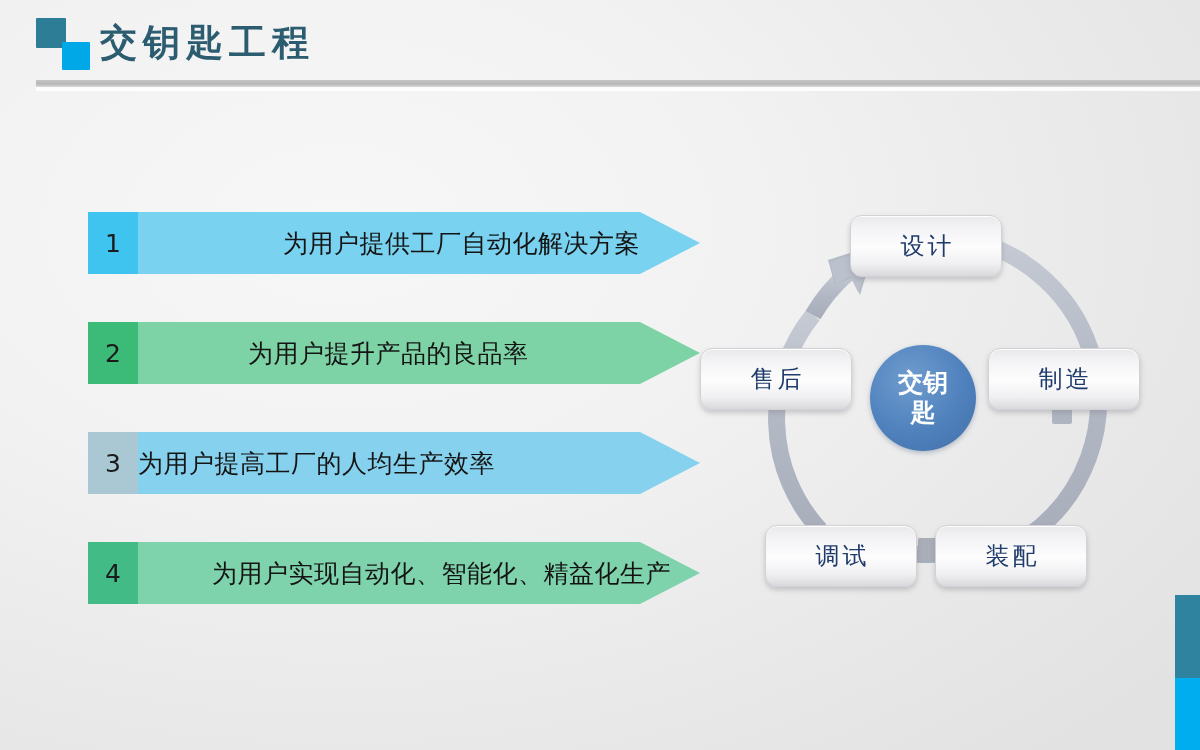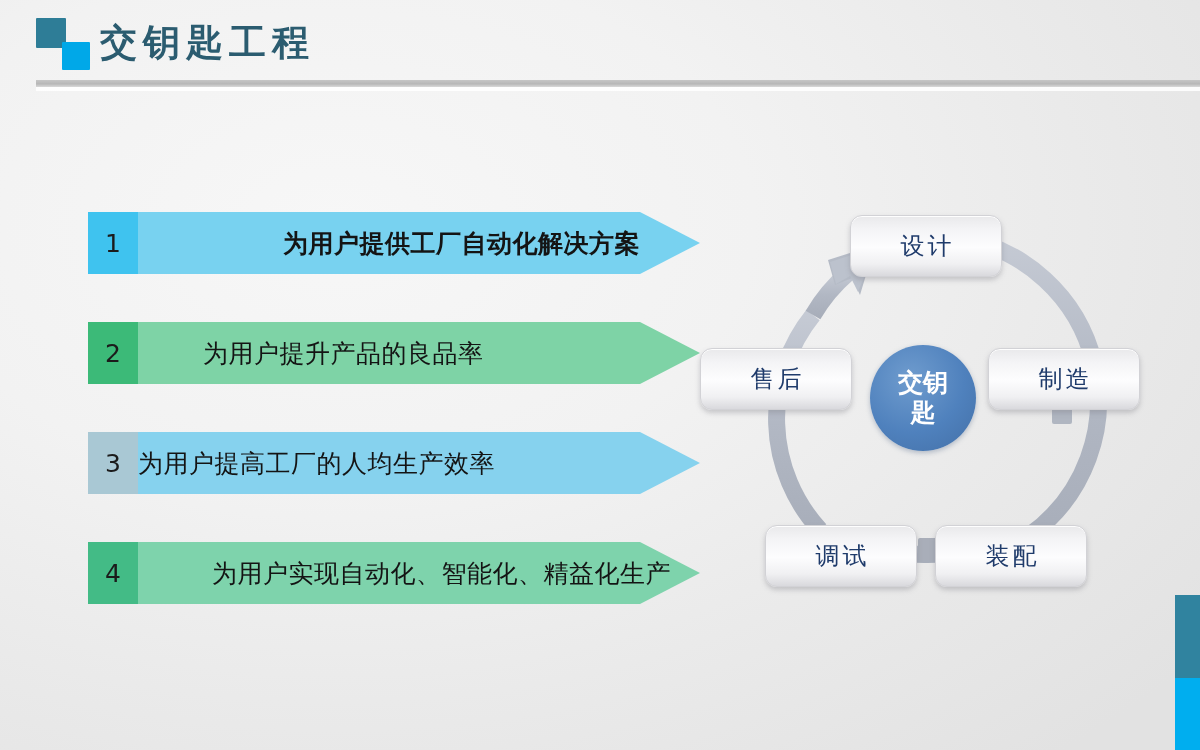--- a/index.html
+++ b/index.html
@@ -117,25 +117,25 @@
     height: 62px;
     display: flex;
     align-items: center;
     font-size: 25px;
     color: #141414;
     letter-spacing: 0.5px;
     white-space: nowrap;
   }
   .arrow-row.r1 .arrow-body { background: #78d2f0; }
   .arrow-row.r1 .arrow-num  { background: #3fc3ef; }
-  .arrow-row.r1 .arrow-text { padding-left: 145px; font-weight: bold; }
+  .arrow-row.r1 .arrow-text { padding-left: 145px; }
 
   .arrow-row.r2 .arrow-body { background: #7ed3a6; }
   .arrow-row.r2 .arrow-num  { background: #3cba78; }
-  .arrow-row.r2 .arrow-text { padding-left: 65px; }
+  .arrow-row.r2 .arrow-text { padding-left: 110px; }
 
   .arrow-row.r3 .arrow-body { background: #86d2ee; }
   .arrow-row.r3 .arrow-num  { background: #a9c8d4; }
   .arrow-row.r3 .arrow-text { }
 
   .arrow-row.r4 .arrow-body { background: #7ed3ac; }
   .arrow-row.r4 .arrow-num  { background: #43bb86; }
   .arrow-row.r4 .arrow-text { padding-left: 74px; }
 
   

